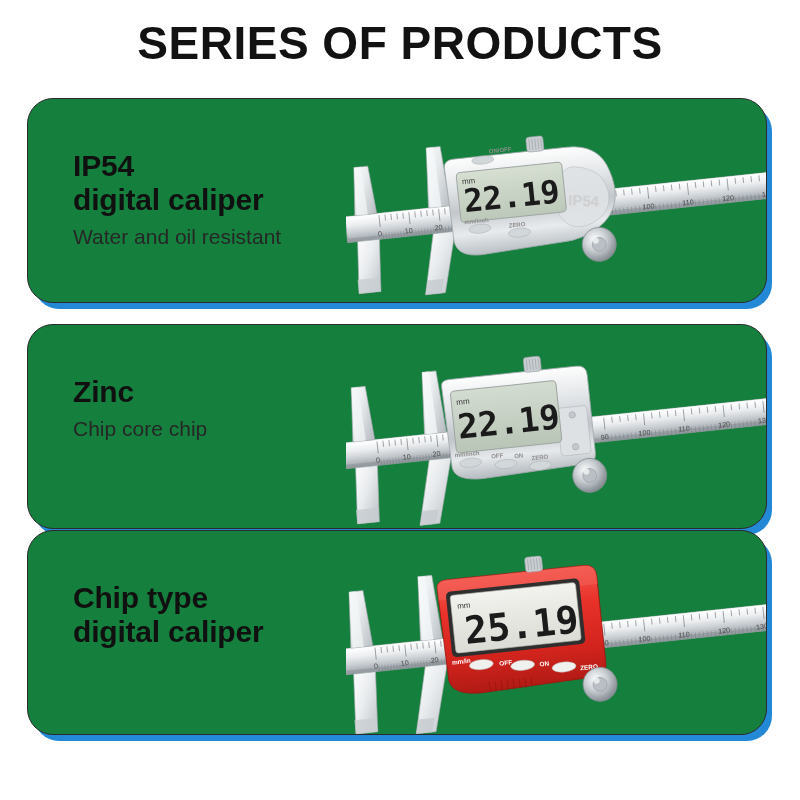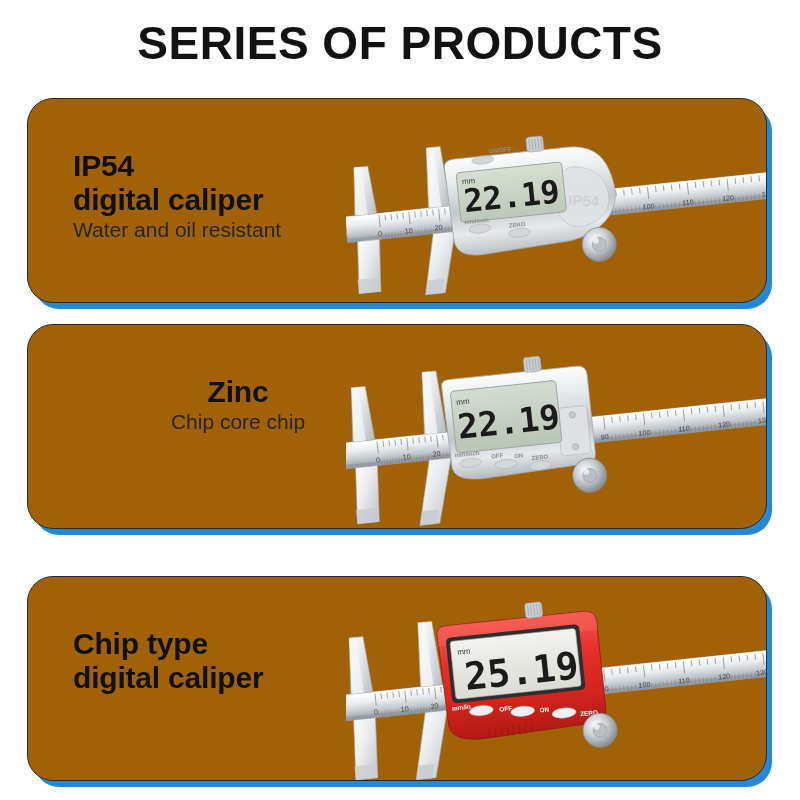--- a/index.html
+++ b/index.html
@@ -24,48 +24,49 @@
     font-family: "Liberation Sans", sans-serif;
     white-space: nowrap;
   }
 
   
   .card {
     position: absolute;
     left: 27px;
     width: 740px;
     height: 205px;
-    background: #a16207;
+    background: #15803d;
     border: 1.6px solid #2b2b2b;
     border-radius: 26px;
     box-shadow: 6px 7px 0 -1px var(--accent, #2389d6);
     overflow: hidden;
   }
   .card-1 { top: 98px; }
-  .card-2 { top: 324px; text-align: center; }
-  .card-3 { top: 576px; }
+  .card-2 { top: 324px; }
+  .card-3 { top: 530px; }
 
   
   .card-text {
     position: absolute;
     left: 45px;
     top: 50px;
     width: 330px;
     z-index: 5;
   }
   .headline {
     font-size: 30px;
     font-weight: 700;
     color: #101010;
     line-height: 1.14;
     letter-spacing: -0.2px;
     white-space: nowrap;
   }
   .headline .l2 { display: block; }
   .subline {
+    margin-top: 7px;
     font-size: 21px;
     font-weight: 400;
     color: #262626;
     line-height: 1.2;
     white-space: nowrap;
   }
 
   
   .caliper-wrap {
     position: absolute;

